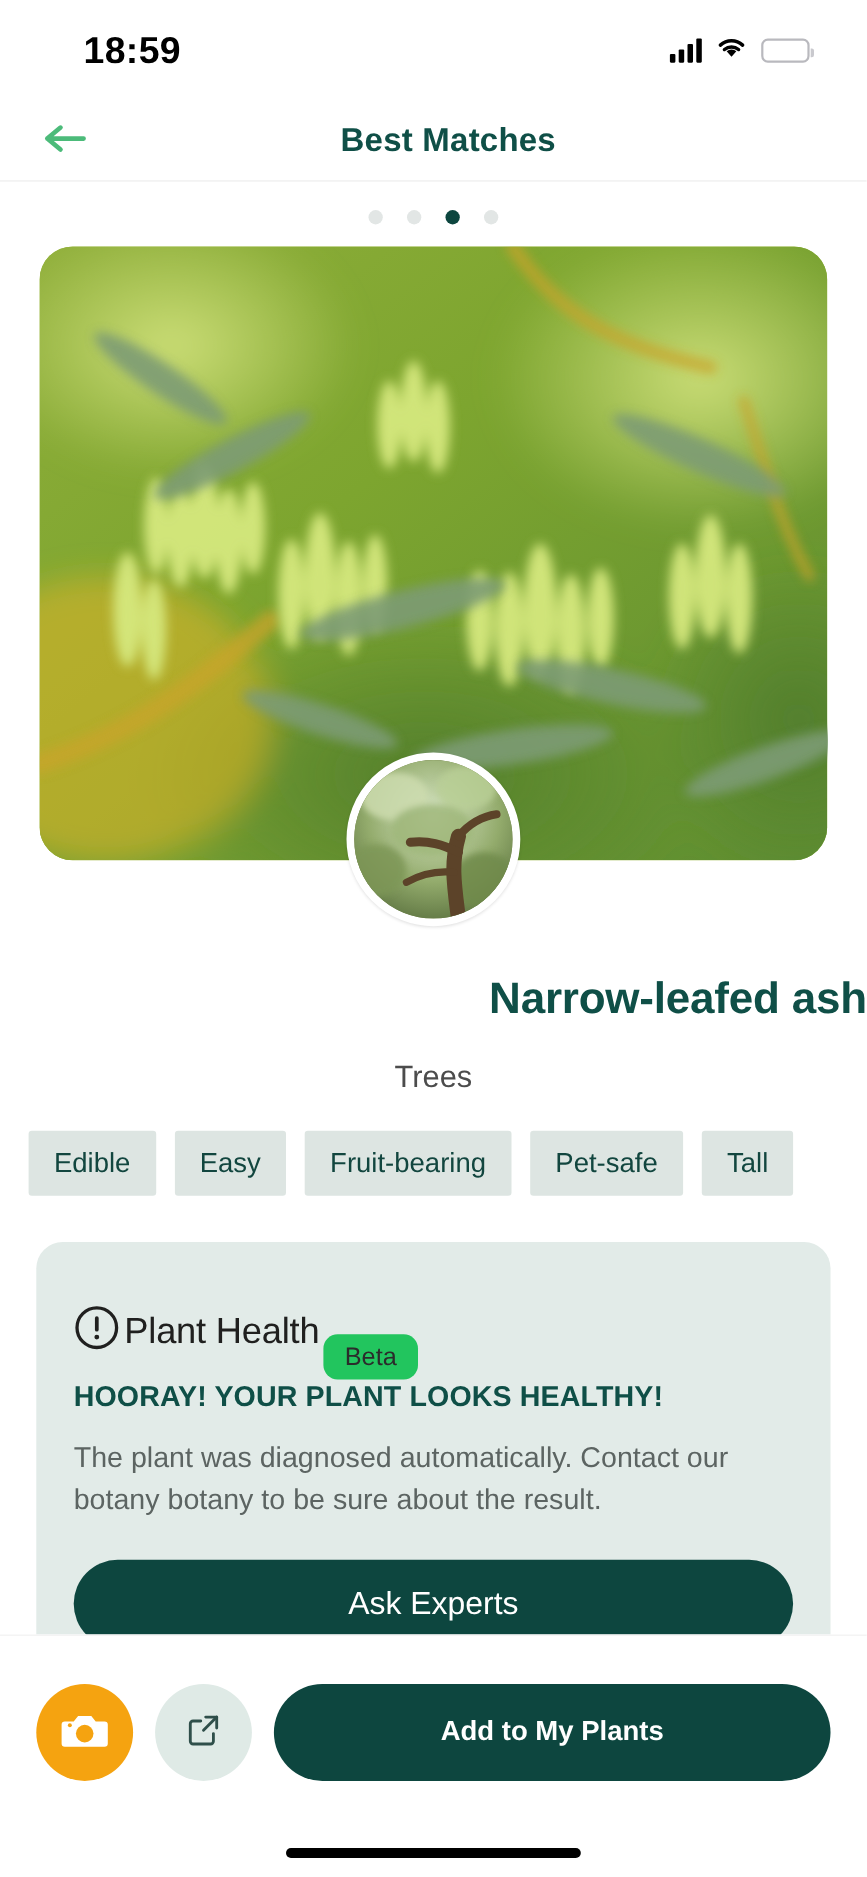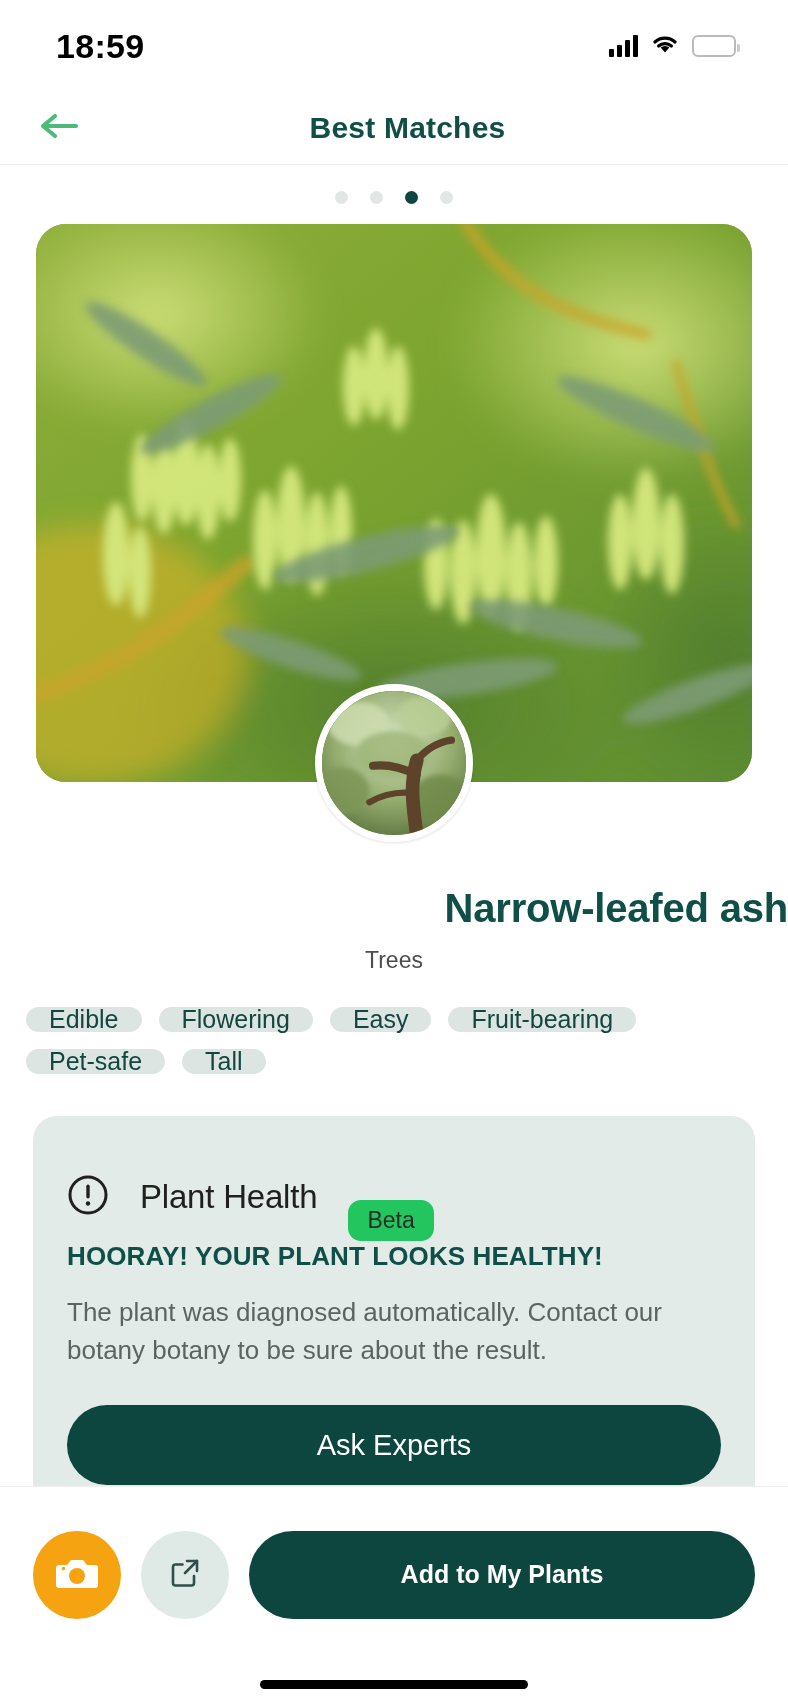--- a/index.html
+++ b/index.html
@@ -18,21 +18,21 @@
     flex-direction: column;
   }
 
   
   .statusbar {
     height: 92px;
     flex: 0 0 92px;
     display: flex;
     align-items: center;
     justify-content: space-between;
-    padding: 0 52px 0 56px;
+    padding: 0 52px 0 76px;
   }
   .status-time {
     font-size: 34px;
     font-weight: 700;
     color: #000;
     letter-spacing: 0.3px;
   }
   .status-icons {
     display: flex;
     align-items: center;
@@ -143,54 +143,54 @@
   
   .plant-title {
     margin-top: 104px;
     text-align: right;
     font-size: 40px;
     font-weight: 700;
     color: #0f4f47;
     letter-spacing: -0.2px;
   }
   .plant-subtitle {
-    margin-top: 16px;
+    margin-top: 32px;
     text-align: center;
-    font-size: 23px;
+    font-size: 28px;
     color: #4c4c4c;
   }
 
   
   .tags {
     display: flex;
     flex-wrap: wrap;
     gap: 17px;
     padding: 33px 26px 0 26px;
   }
   .tag {
     background: #dde5e2;
     color: #12463f;
-    border-radius: 22px;
-    padding: 0 23px;
+    border-radius: 3px;
+    padding: 17px 23px;
     font-size: 25px;
     line-height: 1;
     white-space: nowrap;
   }
 
   
   .health-card {
     margin: 42px 33px 0 33px;
     background: #e2ebe8;
     border-radius: 24px;
     padding: 36px 34px 40px 34px;
   }
   .health-head {
     display: flex;
     align-items: center;
-    gap: 31px;
+    gap: 4px;
   }
   .health-title {
     font-size: 33px;
     color: #20201f;
     letter-spacing: -0.2px;
   }
   .beta {
     background: #22c55e;
     color: #2b2b2b;
     font-size: 23px;
@@ -440,21 +440,20 @@
           </g>
         </svg>
       </div>
     </div>
 
     <div class="plant-title">Narrow-leafed ash</div>
     <div class="plant-subtitle">Trees</div>
 
     <div class="tags">
       <span class="tag">Edible</span>
-      <span class="tag">Flowering</span>
       <span class="tag">Easy</span>
       <span class="tag">Fruit-bearing</span>
       <span class="tag">Pet-safe</span>
       <span class="tag">Tall</span>
     </div>
 
     <div class="health-card">
       <div class="health-head">
         <span>
           <svg width="42" height="42" viewBox="0 0 42 42">

